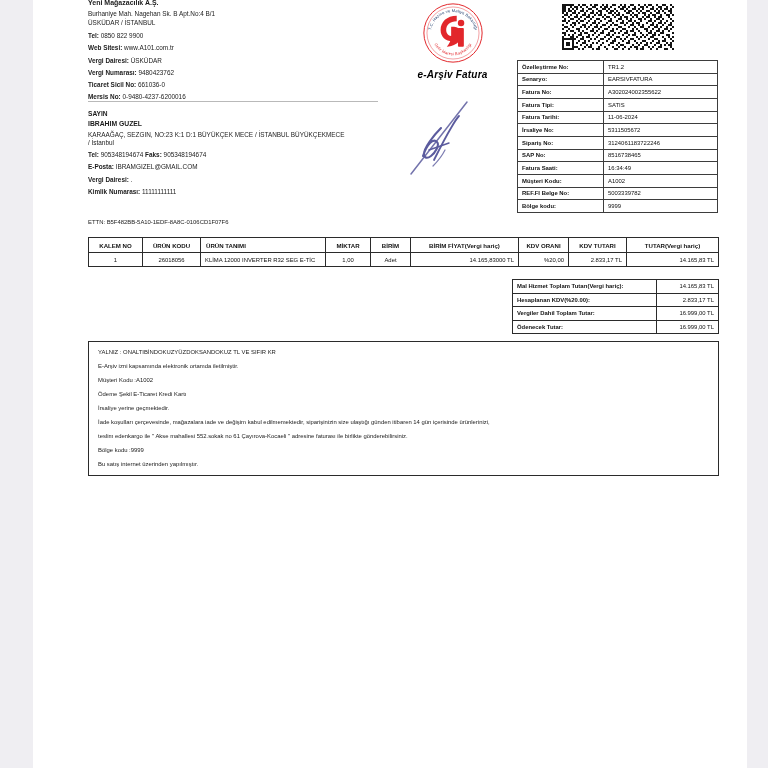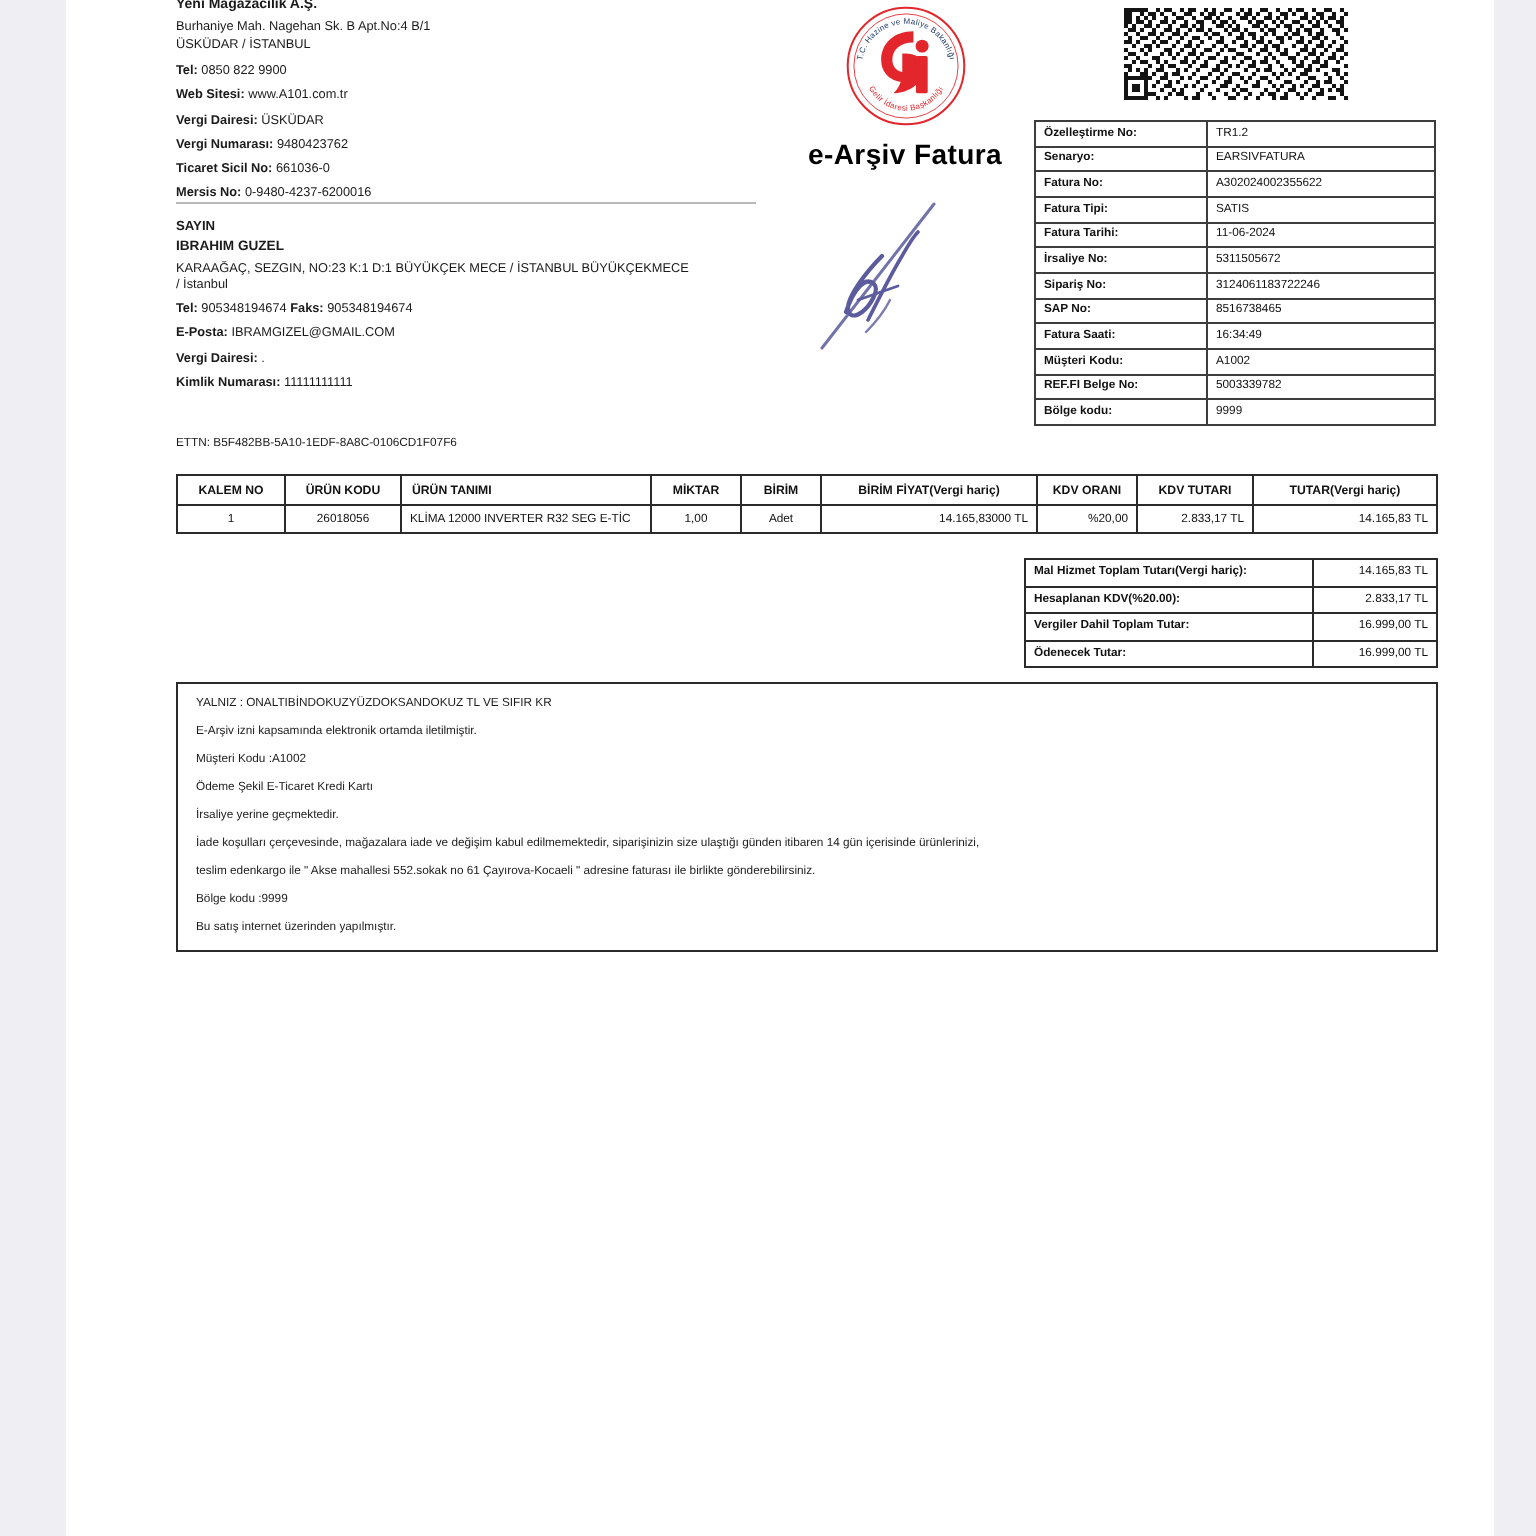--- a/index.html
+++ b/index.html
@@ -65,23 +65,24 @@
   .logo-block {
     position: absolute;
     left: 352px; top: 2px;
     width: 135px;
     text-align: center;
   }
   .gib-logo { margin: 0 auto; display: block; }
   .earsiv-title {
     margin-top: 5px;
     font-weight: bold;
-    font-size: 14px;
+    font-size: 10px;
     color: #000;
     letter-spacing: .2px;
+    font-style: italic;
   }
   .signature {
     position: absolute;
     left: 360px; top: 98px;
     width: 120px; height: 82px;
   }
 
   
   .qr {
     position: absolute;

